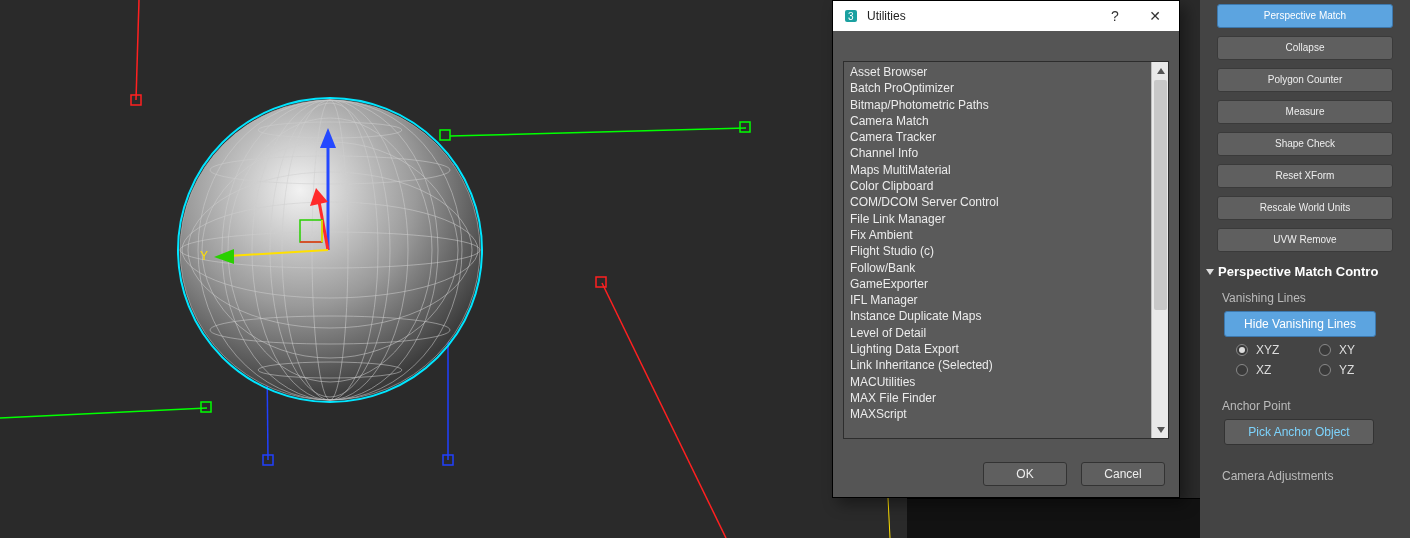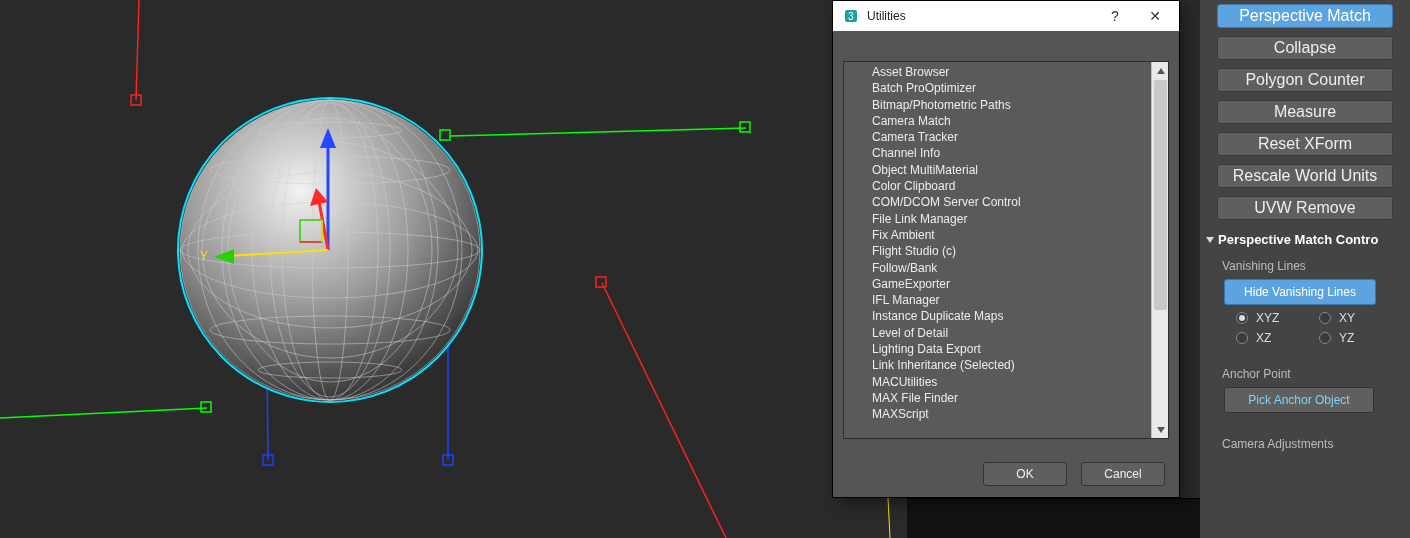--- a/index.html
+++ b/index.html
@@ -16,21 +16,21 @@
   
   .side-panel {
     position: absolute; right: 0; top: 0; width: 210px; height: 538px;
     background: #444; color: #ddd; font-size: 12px;
     padding: 4px 0 0 0;
   }
   .side-btn {
     display: block; width: 176px; height: 24px; margin: 0 auto 8px auto;
     background: #5f5f5f; color: #eee; border: 1px solid #3a3a3a;
     border-radius: 3px; text-align: center; line-height: 22px;
-    font-size: 16px; cursor: pointer;
+    font-size: 10px; cursor: pointer;
   }
   .side-btn.active { background: #5ca4e0; color: #fff; border-color:#3d78ad; }
   .rollout-header {
     display: flex; align-items: center; gap: 4px;
     padding: 4px 6px; font-weight: 600; color:#fff; font-size:13px;
     cursor: pointer;
   }
   .rollout-header .tri {
     width:0; height:0; border-left:4px solid transparent; border-right:4px solid transparent;
     border-top:6px solid #ddd;
@@ -73,21 +73,20 @@
   }
   .dlg-title .spacer { flex:1; }
   .dlg-title .t-btn {
     width:40px; height:30px; display:flex; align-items:center; justify-content:center;
     color:#333; cursor:pointer; font-size:14px;
   }
   .dlg-list-wrap {
     position:absolute; left:10px; top:60px; right:10px; height:378px;
     background:#5a5a5a; border:1px solid #2d2d2d;
     display:flex;
-    padding-left:22px;
   }
   .dlg-list {
     flex:1; overflow:hidden; padding:2px 0;
   }
   .dlg-list-item {
     padding:0 6px; height:16.3px; line-height:16.3px; color:#ececec;
     font-size:12px; white-space:nowrap; cursor:pointer;
   }
   .dlg-scrollbar {
     width:17px; background:#e9e9e9; position:relative;
@@ -213,21 +212,21 @@
     </div>
 
     <div class="dlg-list-wrap">
       <div class="dlg-list" id="dlg-list">
           <div class="dlg-list-item">Asset Browser</div>
           <div class="dlg-list-item">Batch ProOptimizer</div>
           <div class="dlg-list-item">Bitmap/Photometric Paths</div>
           <div class="dlg-list-item">Camera Match</div>
           <div class="dlg-list-item">Camera Tracker</div>
           <div class="dlg-list-item">Channel Info</div>
-          <div class="dlg-list-item">Object MultiMaterial</div>
+          <div class="dlg-list-item">Maps MultiMaterial</div>
           <div class="dlg-list-item">Color Clipboard</div>
           <div class="dlg-list-item">COM/DCOM Server Control</div>
           <div class="dlg-list-item">File Link Manager</div>
           <div class="dlg-list-item">Fix Ambient</div>
           <div class="dlg-list-item">Flight Studio (c)</div>
           <div class="dlg-list-item">Follow/Bank</div>
           <div class="dlg-list-item">GameExporter</div>
           <div class="dlg-list-item">IFL Manager</div>
           <div class="dlg-list-item">Instance Duplicate Maps</div>
           <div class="dlg-list-item">Level of Detail</div>
@@ -256,20 +255,21 @@
       <div class="dlg-btn">OK</div>
       <div class="dlg-btn">Cancel</div>
     </div>
   </div>
 
   <div class="side-panel">
     <div class="side-btn active">Perspective Match</div>
     <div class="side-btn">Collapse</div>
     <div class="side-btn">Polygon Counter</div>
     <div class="side-btn">Measure</div>
+    <div class="side-btn">Shape Check</div>
     <div class="side-btn">Reset XForm</div>
     <div class="side-btn">Rescale World Units</div>
     <div class="side-btn">UVW Remove</div>
 
     <div class="rollout-header">
       <span class="tri"></span>
       <span>Perspective Match Contro</span>
     </div>
 
     <div class="section-label">Vanishing Lines</div>

